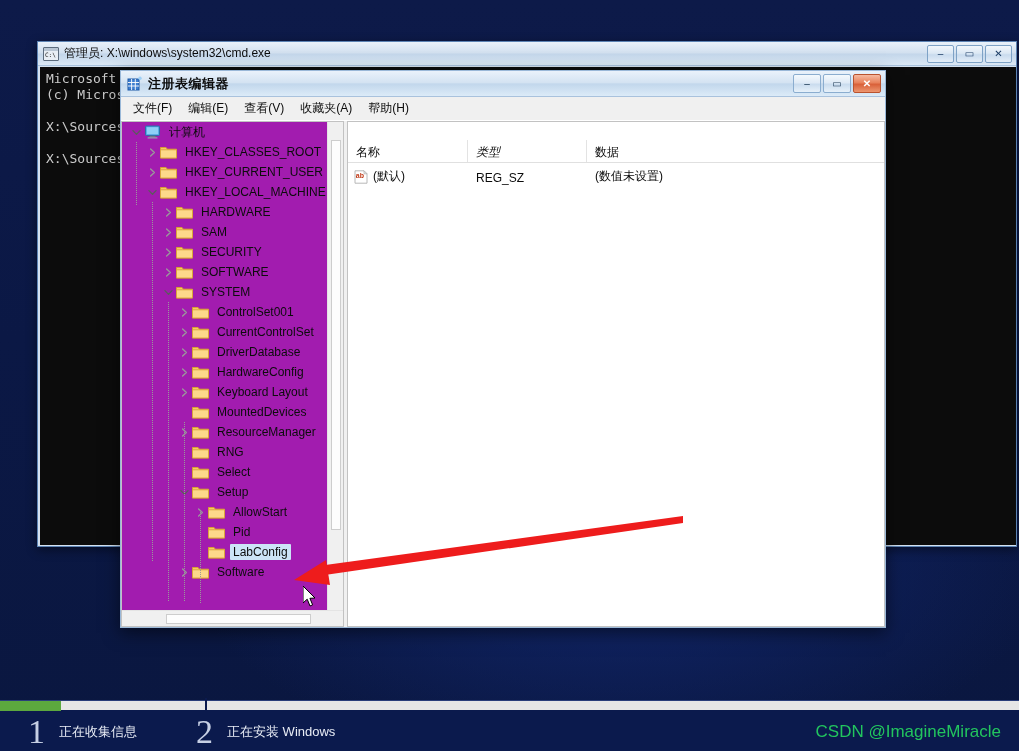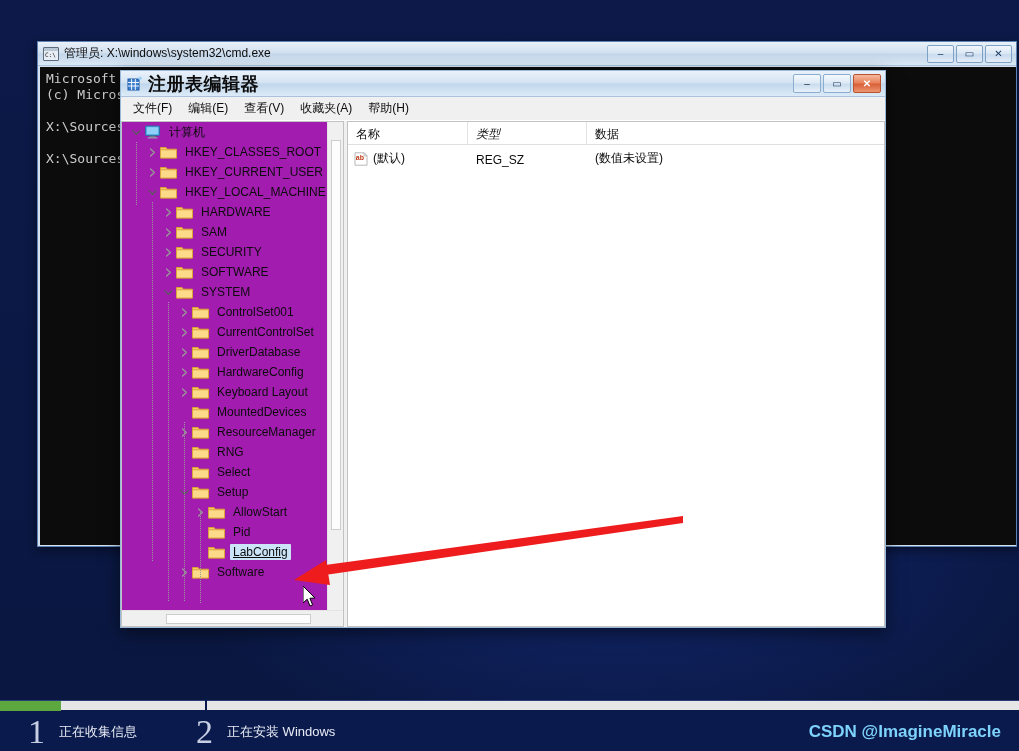--- a/index.html
+++ b/index.html
@@ -130,21 +130,21 @@
     border-bottom: 1px solid #a9c2dd;
     flex: 0 0 auto;
   }
   #regedit-icon {
     width: 15px; height: 15px;
     margin-right: 6px;
     flex: 0 0 auto;
     position: relative;
   }
   #regedit-title {
-    font-size: 18px;
+    font-size: 13px;
     font-weight: bold;
     color: #0c0c0c;
     letter-spacing: 0.5px;
   }
   .reg-btns {
     margin-left: auto;
     display: flex;
     gap: 2px;
     padding-right: 2px;
   }
@@ -256,21 +256,20 @@
     margin-right: 5px;
     position: relative;
   }
   .tree-label {
     padding: 1px 3px;
     border-radius: 1px;
   }
   .tree-row.selected .tree-label {
     background: #cce4f7;
     color: #0c0c0c;
-    text-decoration: underline;
   }
   .dotline {
     position: absolute;
     width: 1px;
     top: 0; bottom: 0;
     background-image: linear-gradient(to bottom, #9a9a9a 50%, rgba(255,255,255,0) 0%);
     background-size: 1px 2px;
     background-repeat: repeat-y;
   }
 
@@ -327,20 +326,21 @@
     display: flex;
     flex-direction: column;
     overflow: hidden;
   }
   #list-header {
     height: 23px;
     display: flex;
     background: #ffffff;
     border-bottom: 1px solid #e0e0e0;
     flex: 0 0 auto;
+    margin-top: 18px;
   }
   .list-col {
     font-size: 12px;
     color: #0c0c0c;
     padding: 4px 0 0 8px;
     border-right: 1px solid #e3e3e3;
     white-space: nowrap;
   }
   .list-col.c-name { width: 120px; }
   .list-col.c-type { width: 119px; font-style: italic; }
@@ -442,23 +442,22 @@
     color: #e8ecf5;
     white-space: nowrap;
   }
   #step-1 { left: 28px; }
   #step-2 { left: 196px; }
   #watermark {
     position: absolute;
     right: 18px;
     bottom: 9px;
     font-size: 17px;
-    color: #7dd3fc;
+    color: #22c55e;
     white-space: nowrap;
-    font-weight: bold;
   }
 </style>
 </head>
 <body>
 
 <div id="desktop"></div>
 
 <div id="cmd-window">
   <div id="cmd-titlebar">
     <span id="cmd-icon"></span>

